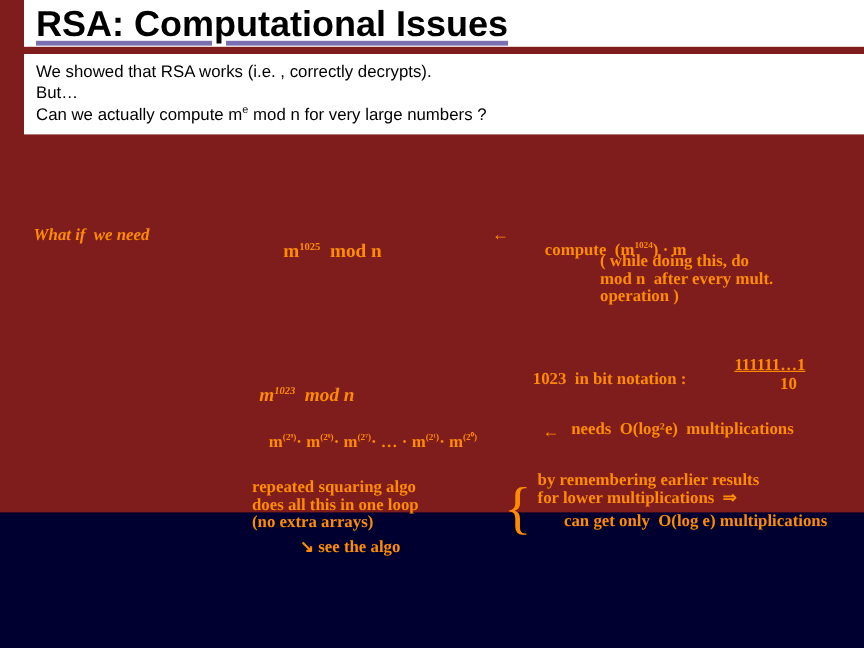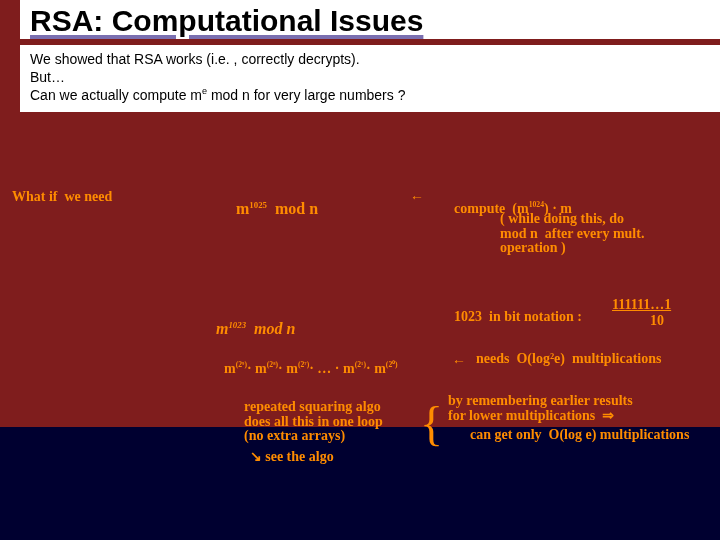--- a/index.html
+++ b/index.html
@@ -75,52 +75,52 @@
   </div>
 
   <div class="body-band">
     <div>We showed that RSA works (i.e. , correctly decrypts).</div>
     <div>But…</div>
     <div>
       <span>Can we actually compute m</span><span class="supe">e</span><span> mod n for very large numbers ?</span>
     </div>
   </div>
 
-  <div class="hw hw-med" style="left:12px; top:190px;">What if  we need</div>
+  <div class="hw hw-med" style="left:28px; top:190px;font-style:italic;">What if  we need</div>
 
   <div class="hw hw-big" style="left:220px; top:184px;">
     <span>m</span><span class="sup">1025</span><span>  mod n</span>
   </div>
 
   <div class="hw hw-med arrow" style="left:410px; top:188px;">←</div>
 
   <div class="hw hw-med" style="left:440px; top:186px;">
     <span>compute  (m</span><span class="sup">1024</span><span>) · m</span>
   </div>
 
   <div class="hw hw-small" style="left:500px; top:212px;">( while doing this, do
 mod n  after every mult.
 operation )</div>
 
   <div class="hw hw-big" style="left:200px; top:304px;font-style:italic;">
     <span>m</span><span class="sup">1023</span><span>  mod n</span>
   </div>
 
-  <div class="hw hw-small" style="left:454px; top:310px;font-family:Liberation Serif, serif;">1023  in bit notation :</div>
+  <div class="hw hw-small" style="left:444px; top:310px;font-family:Liberation Serif, serif;">1023  in bit notation :</div>
   <div class="hw hw-small" style="left:612px; top:298px; text-decoration: underline;">111111…1</div>
   <div class="hw hw-small" style="left:650px; top:314px;">10</div>
 
   <div class="hw hw-med" style="left:210px; top:346px;">
     <span>m</span><span class="sup">(2⁹)</span><span>· m</span><span class="sup">(2⁸)</span><span>· m</span><span class="sup">(2⁷)</span><span>· … · m</span><span class="sup">(2¹)</span><span>· m</span><span class="sup">(2⁰)</span>
   </div>
 
   <div class="hw hw-med arrow" style="left:452px; top:352px;">←</div>
   <div class="hw hw-small" style="left:476px; top:352px;">needs  O(log²e)  multiplications</div>
 
-  <div class="hw hw-small" style="left:210px; top:400px;margin-left:34px;">repeated squaring algo
+  <div class="hw hw-small" style="left:210px; top:400px;">repeated squaring algo
 does all this in one loop
 (no extra arrays)</div>
   <div class="hw hw-small" style="left:250px; top:450px;">↘ see the algo</div>
 
   <div class="brace" style="left:420px; top:400px;">{</div>
   <div class="hw hw-small" style="left:470px; top:428px;">can get only  O(log e) multiplications</div>
   <div class="hw hw-small" style="left:448px; top:394px;">by remembering earlier results
 for lower multiplications  ⇒</div>
 
 </div>

